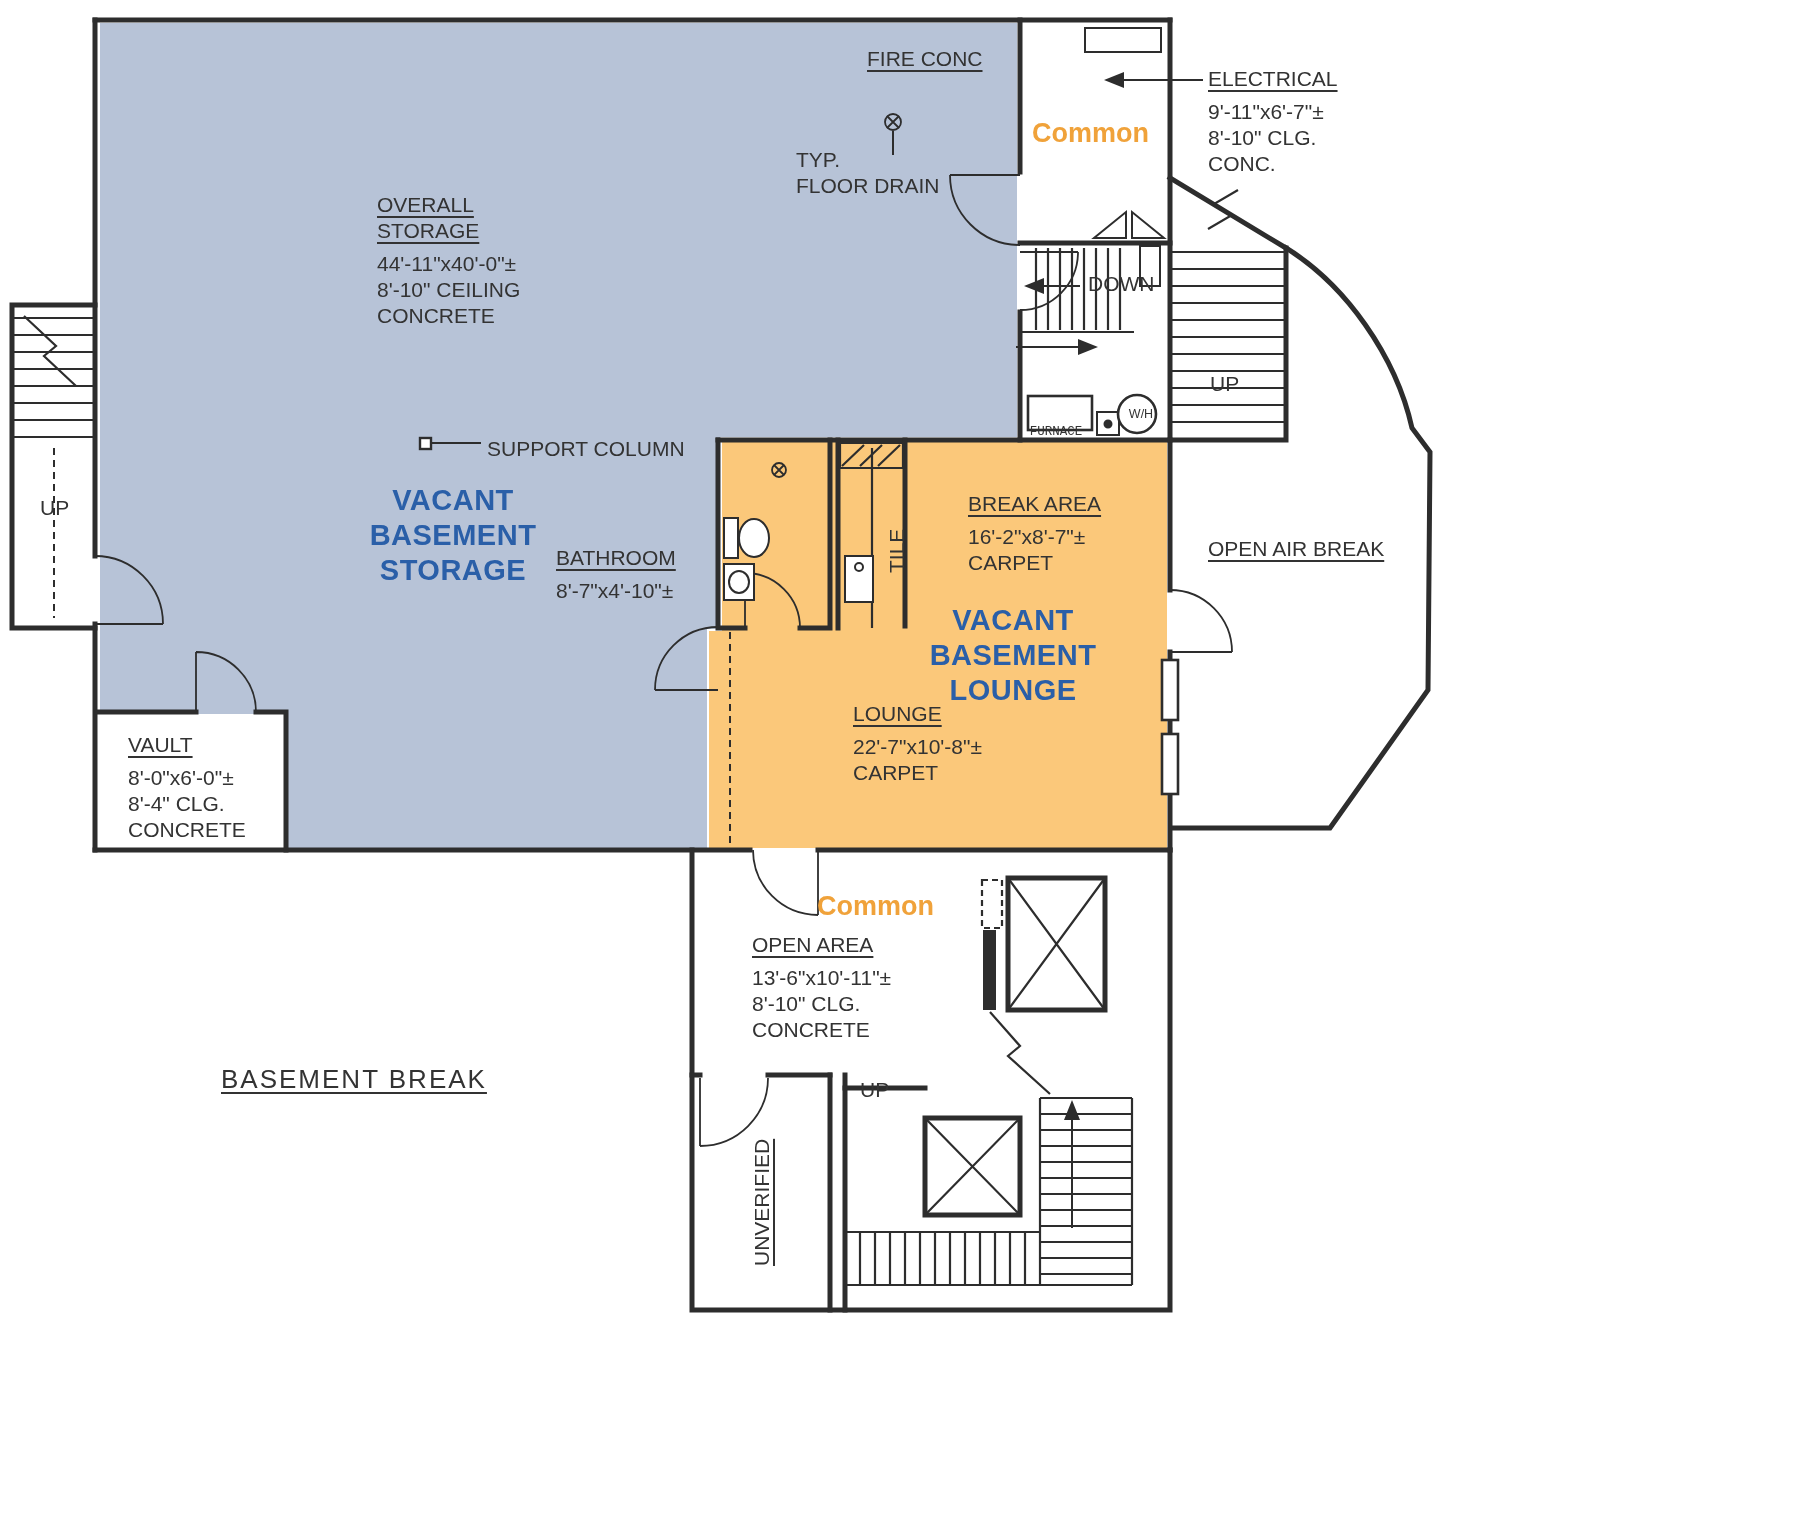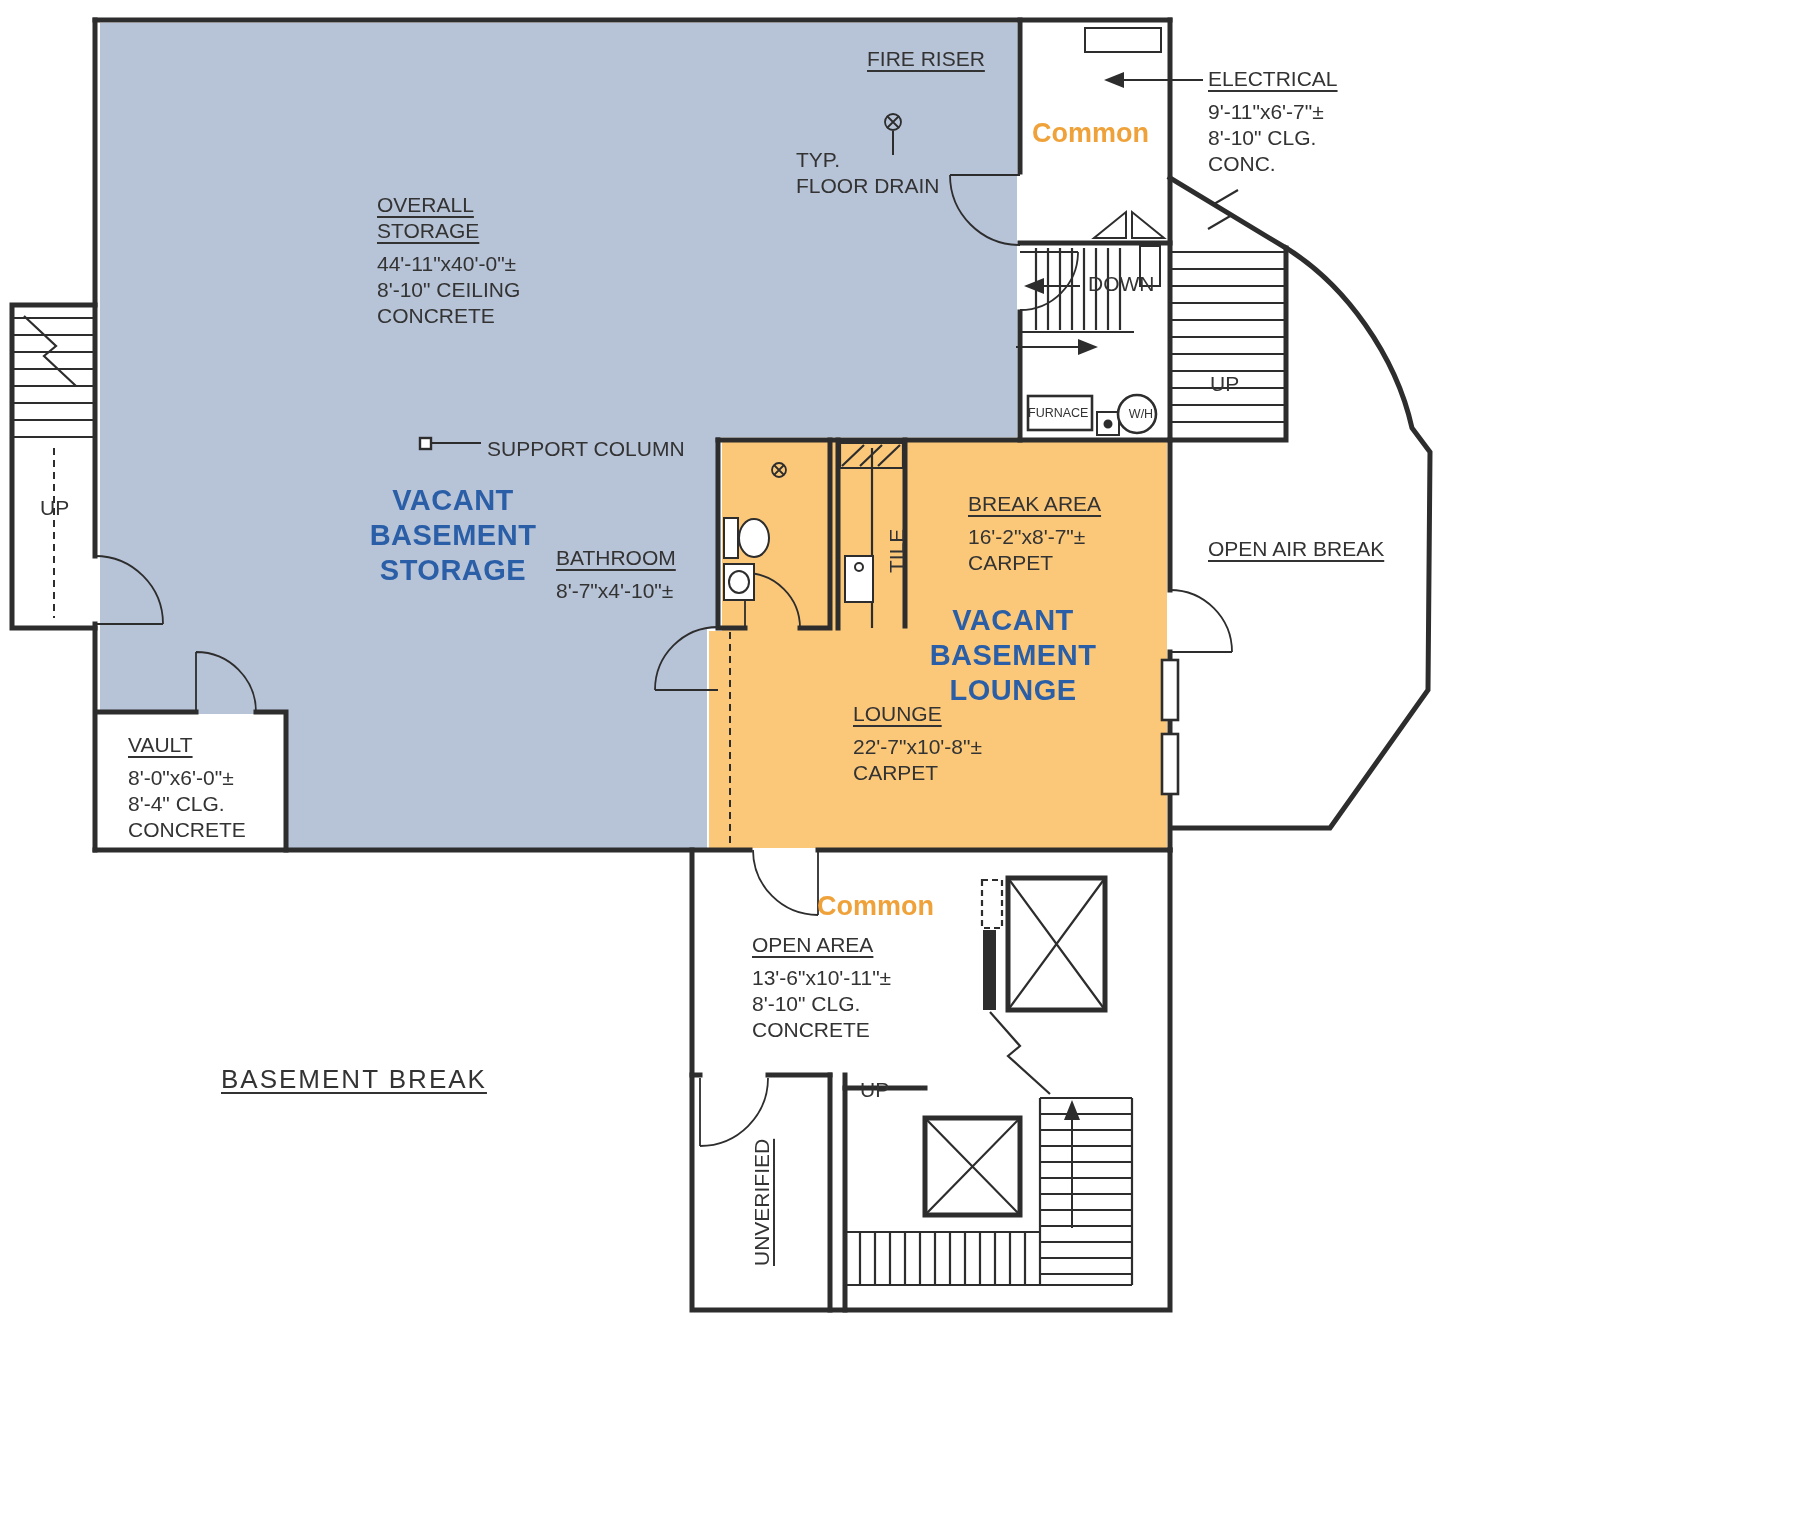--- a/index.html
+++ b/index.html
@@ -139,21 +139,21 @@
       <polygon points="1104,80 1124,72 1124,88" fill="#2d2d2d" stroke="none"></polygon>
       <path d="M1016,347 H1080"></path>
       <polygon points="1098,347 1078,339 1078,355" fill="#2d2d2d" stroke="none"></polygon>
       <path d="M1080,286 H1042"></path>
       <polygon points="1024,286 1044,278 1044,294" fill="#2d2d2d" stroke="none"></polygon>
       <path d="M1072,1228 V1118"></path>
       <polygon points="1072,1100 1064,1120 1080,1120" fill="#2d2d2d" stroke="none"></polygon>
     </g>
   </svg>
 
-  <div class="lbl ul" style="left:867px; top:46px;">FIRE RISER</div>
+  <div class="lbl ul" style="left:867px; top:46px;">FIRE CONC</div>
 
   <div class="lbl" style="left:1208px; top:66px;">
     <div class="ul">ELECTRICAL</div>
     <div class="gap">9'-11"x6'-7"±</div>
     <div>8'-10" CLG.</div>
     <div>CONC.</div>
   </div>
 
   <div class="common" style="left: 1032px; top: 118px; color: rgb(240, 162, 58);">Common</div>
 
@@ -225,16 +225,16 @@
     <div>8'-10" CLG.</div>
     <div>CONCRETE</div>
   </div>
 
   <div class="lbl ul title" style="left:221px; top:1066px;">BASEMENT BREAK</div>
 
   <div class="lbl" style="left:860px; top:1077px;">UP</div>
 
   <div class="lbl ul rot" style="left:749px; top:1266px;">UNVERIFIED</div>
 
-  <div class="eq" style="left:1028px; top:406px; width:56px;">FURNACE</div>
+  <div class="eq" style="left:1028px; top:425px; width:56px;font-family:Liberation Mono, monospace;">FURNACE</div>
   <div class="eq" style="left:1119px; top:407px; width:44px;">W/H</div>
 
 </div>
 
 </body></html>

